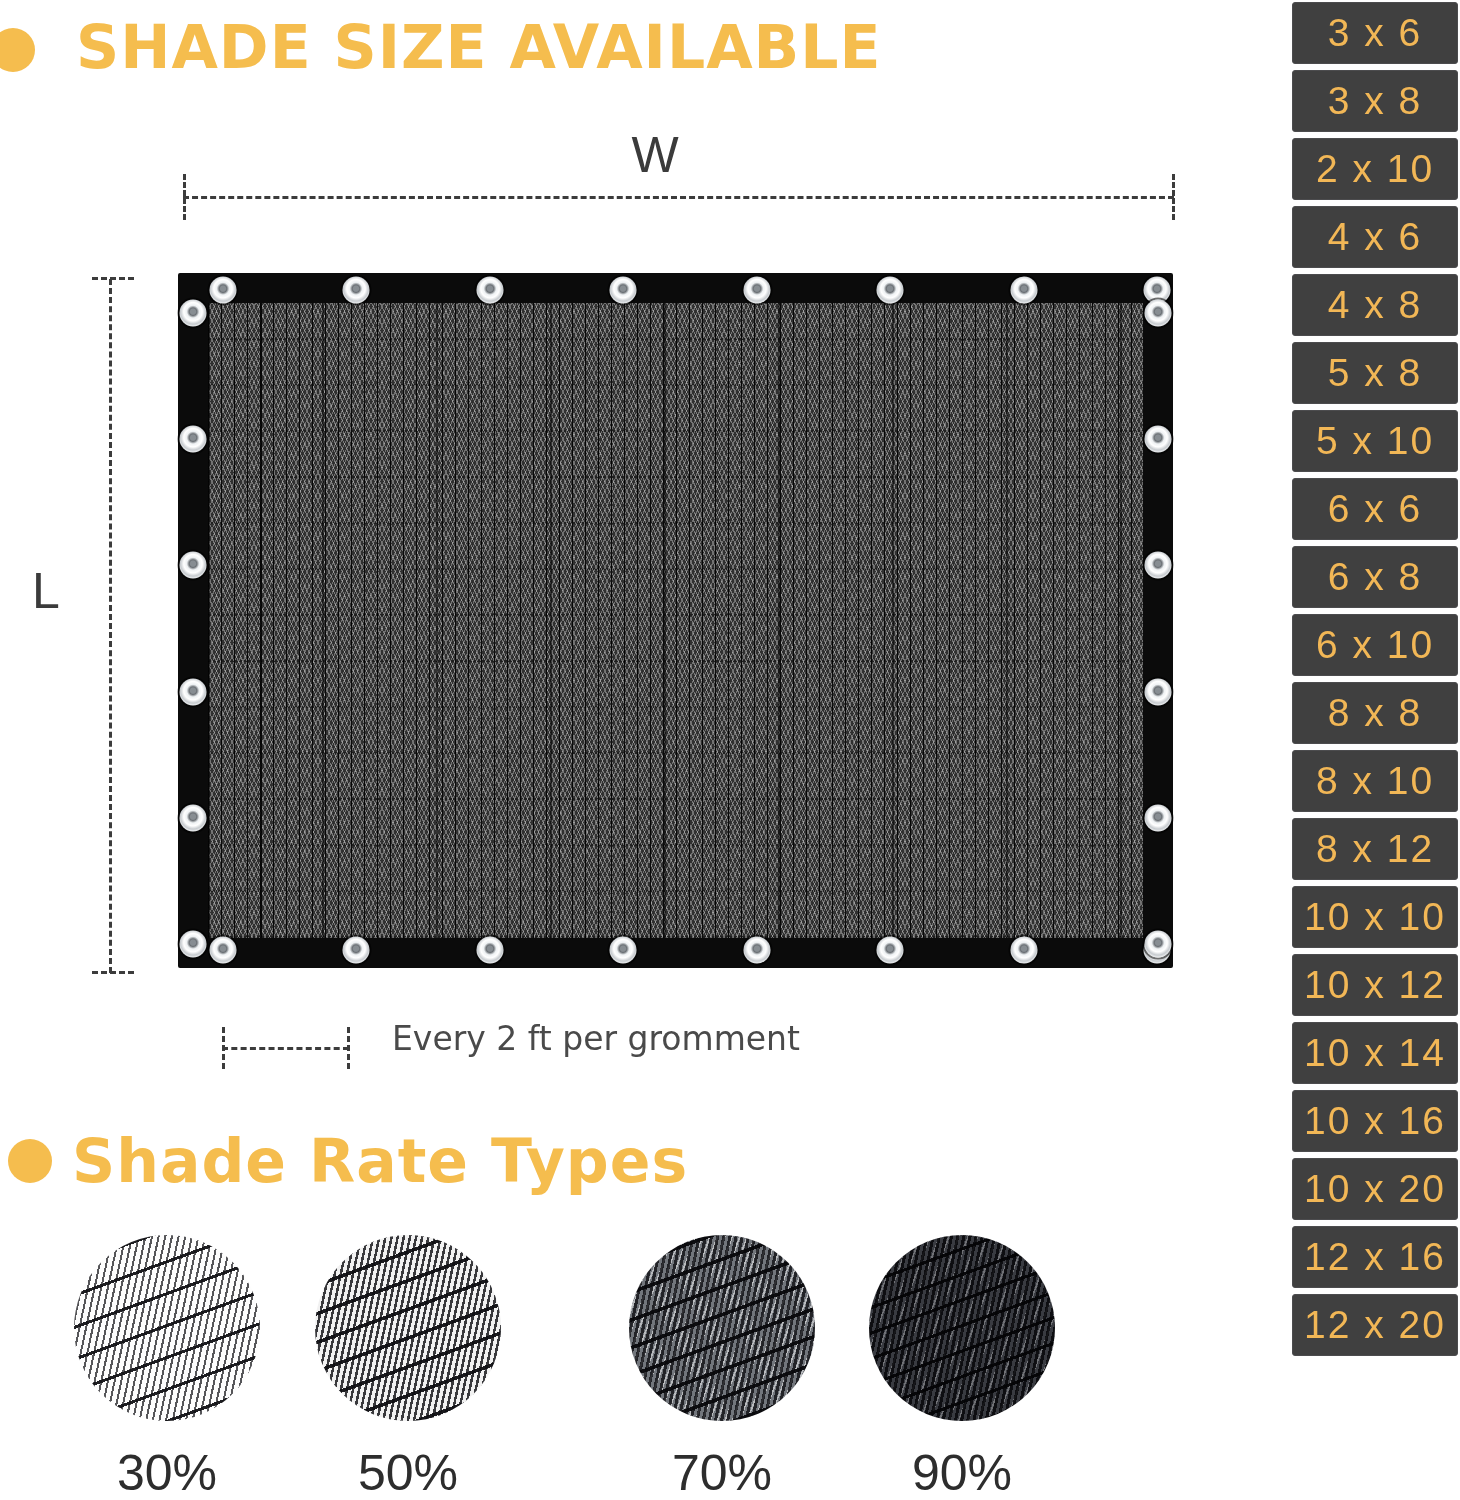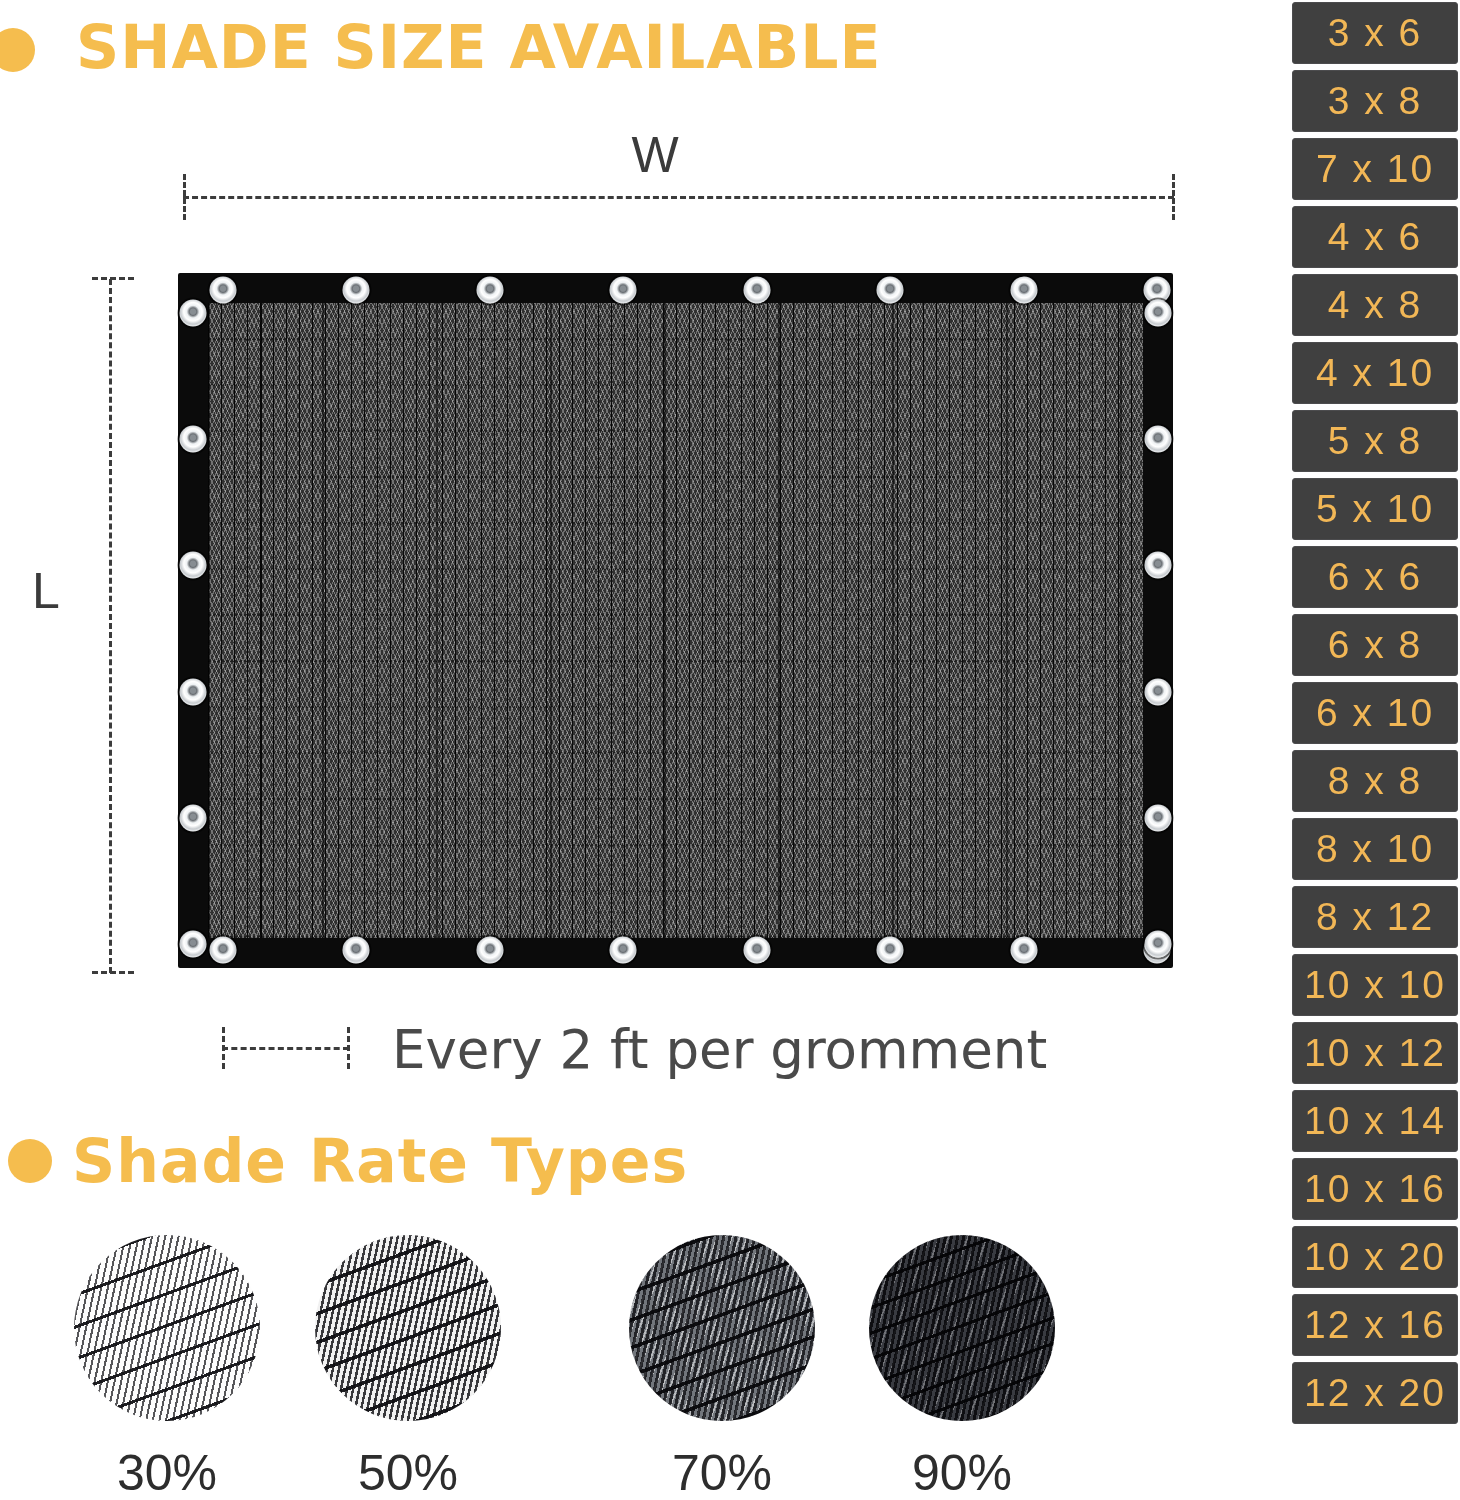--- a/index.html
+++ b/index.html
@@ -33,21 +33,21 @@
   .w-line{left:183px;top:196px;width:991px;}
   .w-tick-l{left:183px;top:174px;height:46px;}
   .w-tick-r{left:1172px;top:174px;height:46px;}
   .l-line{left:109px;top:279px;height:694px;}
   .l-tick-t{left:92px;top:277px;width:42px;}
   .l-tick-b{left:92px;top:971px;width:42px;}
   .g-line{left:222px;top:1047px;width:127px;}
   .g-tick-l{left:222px;top:1027px;height:42px;}
   .g-tick-r{left:347px;top:1027px;height:42px;}
   .grommet-note{
-    position:absolute;left:392px;top:1019px;color:#4a4a4a;font-size:53px;
+    position:absolute;left:392px;top:1019px;color:#4a4a4a;font-size:33px;
     font-family:"DejaVu Sans","Liberation Sans",sans-serif;font-weight:400;white-space:nowrap;text-align:center;
   }
 
   
   .tarp{
     position:absolute;left:178px;top:273px;width:995px;height:695px;
     background:#0b0b0b;border-radius:2px;
   }
   .mesh{
     position:absolute;left:30px;top:30px;right:30px;bottom:30px;
@@ -187,24 +187,23 @@
   <div class="sample-circle c70 p70"></div>
   <div class="sample-circle c90 p90"></div>
   <div class="sample-label p30">30%</div>
   <div class="sample-label p50">50%</div>
   <div class="sample-label p70">70%</div>
   <div class="sample-label p90">90%</div>
 
   <div class="size-list">
       <div class="size-cell">3 x 6</div>
       <div class="size-cell">3 x 8</div>
-      <div class="size-cell">7 x 10</div>
+      <div class="size-cell">2 x 10</div>
       <div class="size-cell">4 x 6</div>
       <div class="size-cell">4 x 8</div>
-      <div class="size-cell">4 x 10</div>
       <div class="size-cell">5 x 8</div>
       <div class="size-cell">5 x 10</div>
       <div class="size-cell">6 x 6</div>
       <div class="size-cell">6 x 8</div>
       <div class="size-cell">6 x 10</div>
       <div class="size-cell">8 x 8</div>
       <div class="size-cell">8 x 10</div>
       <div class="size-cell">8 x 12</div>
       <div class="size-cell">10 x 10</div>
       <div class="size-cell">10 x 12</div>

